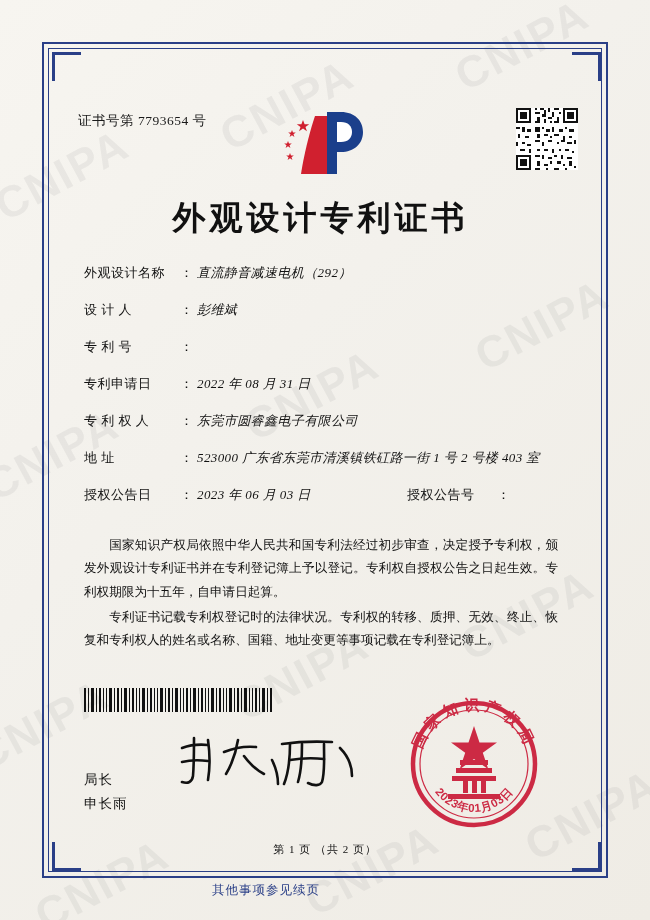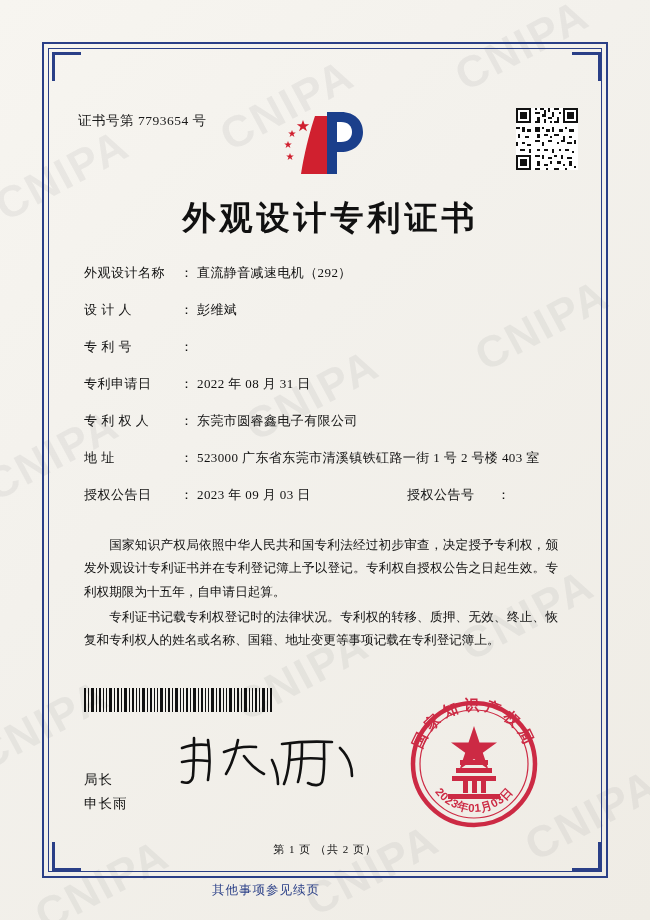--- a/index.html
+++ b/index.html
@@ -101,21 +101,20 @@
   .title {
     position: absolute;
     left: 0; top: 196px;
     width: 641px;
     text-align: center;
     font-size: 33px;
     font-weight: bold;
     letter-spacing: 4px;
     color: #111;
     font-family: "DejaVu Serif", serif;
-    margin-left: 10px;
   }
 
   
   .fields {
     position: absolute;
     left: 84px; top: 264px;
     width: 490px;
   }
   .frow {
     display: flex;
@@ -127,21 +126,21 @@
   .flabel {
     width: 96px;
     flex: 0 0 96px;
     letter-spacing: 0.5px;
   }
   .flabel.spread {
     display: flex;
     justify-content: space-between;
   }
   .fcolon { margin: 0 4px 0 0; }
-  .fvalue { flex: 1; letter-spacing: 0.4px; }
+  .fvalue { flex: 1; letter-spacing: 0.4px; font-style: italic; }
   .frow.two .fvalue { flex: 0 0 auto; width: 210px; }
   .fsub-label { width: 90px; flex: 0 0 90px; letter-spacing: 0.5px; }
   .fsub-value { flex: 1; letter-spacing: 0.4px; }
 
   
   .paras {
     position: absolute;
     left: 84px; top: 534px;
     width: 486px;
     font-size: 12.6px;
@@ -361,21 +360,21 @@
 
     <div class="frow">
       <span class="flabel spread">地 址</span>
       <span class="fcolon">：</span>
       <span class="fvalue">523000 广东省东莞市清溪镇铁矼路一街 1 号 2 号楼 403 室</span>
     </div>
 
     <div class="frow two">
       <span class="flabel">授权公告日</span>
       <span class="fcolon">：</span>
-      <span class="fvalue">2023 年 09 月 03 日</span>
+      <span class="fvalue">2023 年 06 月 03 日</span>
       <span class="fsub-label">授权公告号</span>
       <span class="fcolon">：</span>
     </div>
 
   </div>
 
   <div class="paras">
     <p class="para">国家知识产权局依照中华人民共和国专利法经过初步审查，决定授予专利权，颁发外观设计专利证书并在专利登记簿上予以登记。专利权自授权公告之日起生效。专利权期限为十五年，自申请日起算。</p>
     <p class="para">专利证书记载专利权登记时的法律状况。专利权的转移、质押、无效、终止、恢复和专利权人的姓名或名称、国籍、地址变更等事项记载在专利登记簿上。</p>
   </div>

